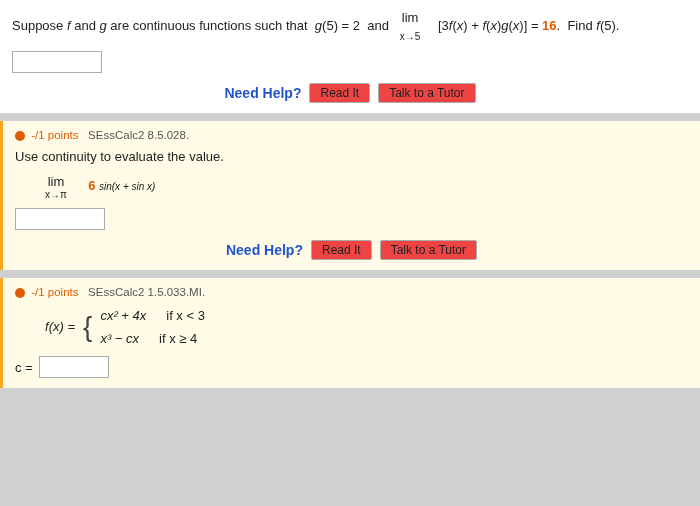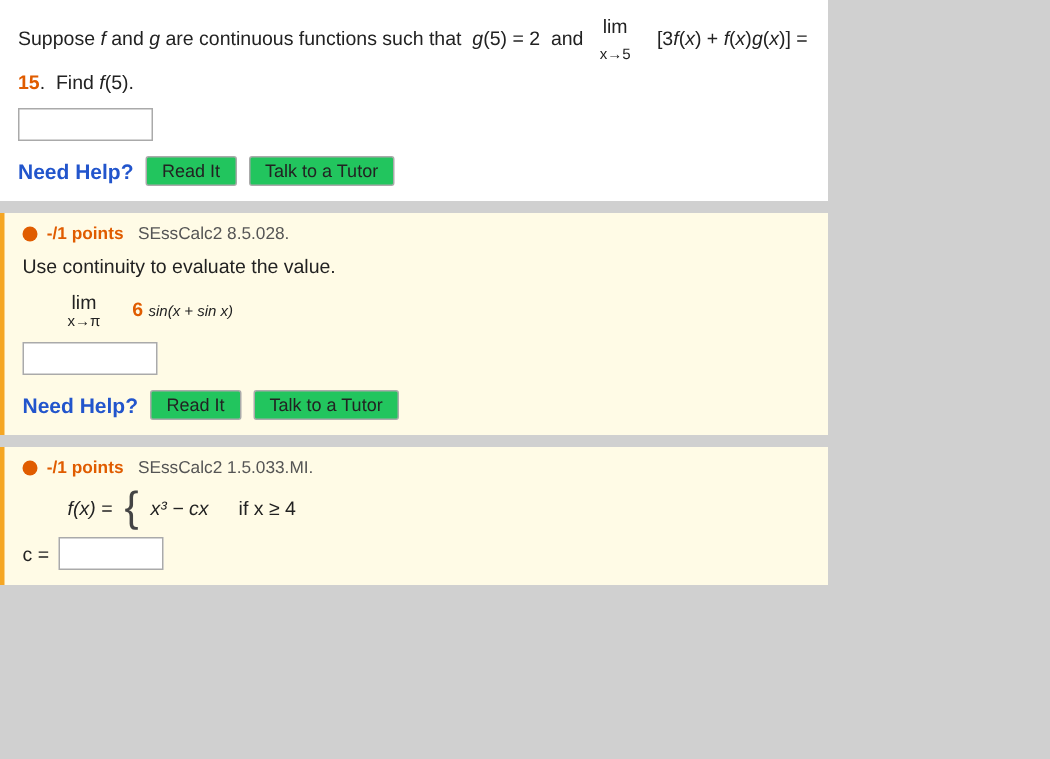--- a/index.html
+++ b/index.html
@@ -5,42 +5,42 @@
     * { margin: 0; padding: 0; box-sizing: border-box; }
     body {
       font-family: Arial, sans-serif;
       font-size: 13px;
       background: #d0d0d0;
       width: 700px;
       min-height: 506px;
       color: #222;
     }
     .page-wrapper {
-      width: 552px;
+      width: 700px;
       background: #d0d0d0;
       padding: 0;
     }
     .problem-section {
       background: #fff;
       margin: 0 0 4px 0;
       padding: 8px 12px 10px 12px;
       border-left: 3px solid #fff;
     }
     .problem-section.highlighted {
       background: #fffbe6;
       border-left: 3px solid #f5a623;
     }
     .problem-header {
       font-size: 11.5px;
       color: #555;
       margin-bottom: 6px;
     }
     .problem-header .points {
       color: #e05c00;
-      font-weight: bold;
+      font-weight: normal;
     }
     .problem-header .source {
       color: #555;
     }
     .problem-text {
       font-size: 13px;
       line-height: 1.6;
       margin-bottom: 6px;
       color: #222;
     }
@@ -62,29 +62,30 @@
       border: 1px solid #aaa;
       background: #fff;
       font-size: 12px;
       padding: 2px 4px;
     }
     .need-help-row {
       display: flex;
       align-items: center;
       margin-top: 10px;
       gap: 8px;
+      justify-content: center;
     }
     .need-help-label {
       font-size: 14px;
       font-weight: bold;
       color: #2255cc;
     }
     .help-btn {
       border: 1px solid #aaa;
-      background: #22c55e;
+      background: #ef4444;
       padding: 2px 10px;
       font-size: 12px;
       cursor: pointer;
       border-radius: 2px;
       color: #222;
     }
     .lim-expr {
       font-style: italic;
       font-size: 10px;
     }
@@ -142,21 +143,21 @@
 
 <div class="page-wrapper">
 
   <div class="top-section">
     <div class="problem-text">
       Suppose <span class="math-inline">f</span> and <span class="math-inline">g</span> are continuous functions such that &nbsp;<span class="math-inline">g</span>(5) = 2 &nbsp;and &nbsp;
       <span class="lim-block">
         <span class="lim-word">lim</span>
         <span class="lim-sub">x→5</span>
       </span>
-      [3<span class="math-inline">f</span>(<span class="math-inline">x</span>) + <span class="math-inline">f</span>(<span class="math-inline">x</span>)<span class="math-inline">g</span>(<span class="math-inline">x</span>)] = <span class="eq-orange">15</span>. &nbsp;Find <span class="math-inline">f</span>(5).
+      [3<span class="math-inline">f</span>(<span class="math-inline">x</span>) + <span class="math-inline">f</span>(<span class="math-inline">x</span>)<span class="math-inline">g</span>(<span class="math-inline">x</span>)] = <span class="eq-orange">16</span>. &nbsp;Find <span class="math-inline">f</span>(5).
     </div>
     <div>
       <input type="text" class="answer-input" style="">
     </div>
     <div class="need-help-row">
       <span class="need-help-label">Need Help?</span>
       <button class="help-btn">Read It</button>
       <button class="help-btn">Talk to a Tutor</button>
     </div>
   </div>
@@ -197,20 +198,24 @@
       &nbsp;
       <span class="source">SEssCalc2 1.5.033.MI.</span>
     </div>
 
     <div class="piecewise-section">
       <div style="display:flex; align-items:center; gap:8px;">
         <span class="math-inline"><span class="math-inline">f</span>(<span class="math-inline">x</span>) =</span>
         <span style="font-size:28px; font-weight:100; color:#444; line-height:1;">{</span>
         <span>
           <div class="piecewise-row">
+            <span class="math-inline">cx² + 4x</span>
+            <span>if x &lt; 3</span>
+          </div>
+          <div class="piecewise-row">
             <span class="math-inline">x³ − cx</span>
             <span>if x ≥ 4</span>
           </div>
         </span>
       </div>
     </div>
 
     <div class="c-eq-row">
       <span>c =</span>
       <input type="text" class="answer-input" style="width: 70px;">

